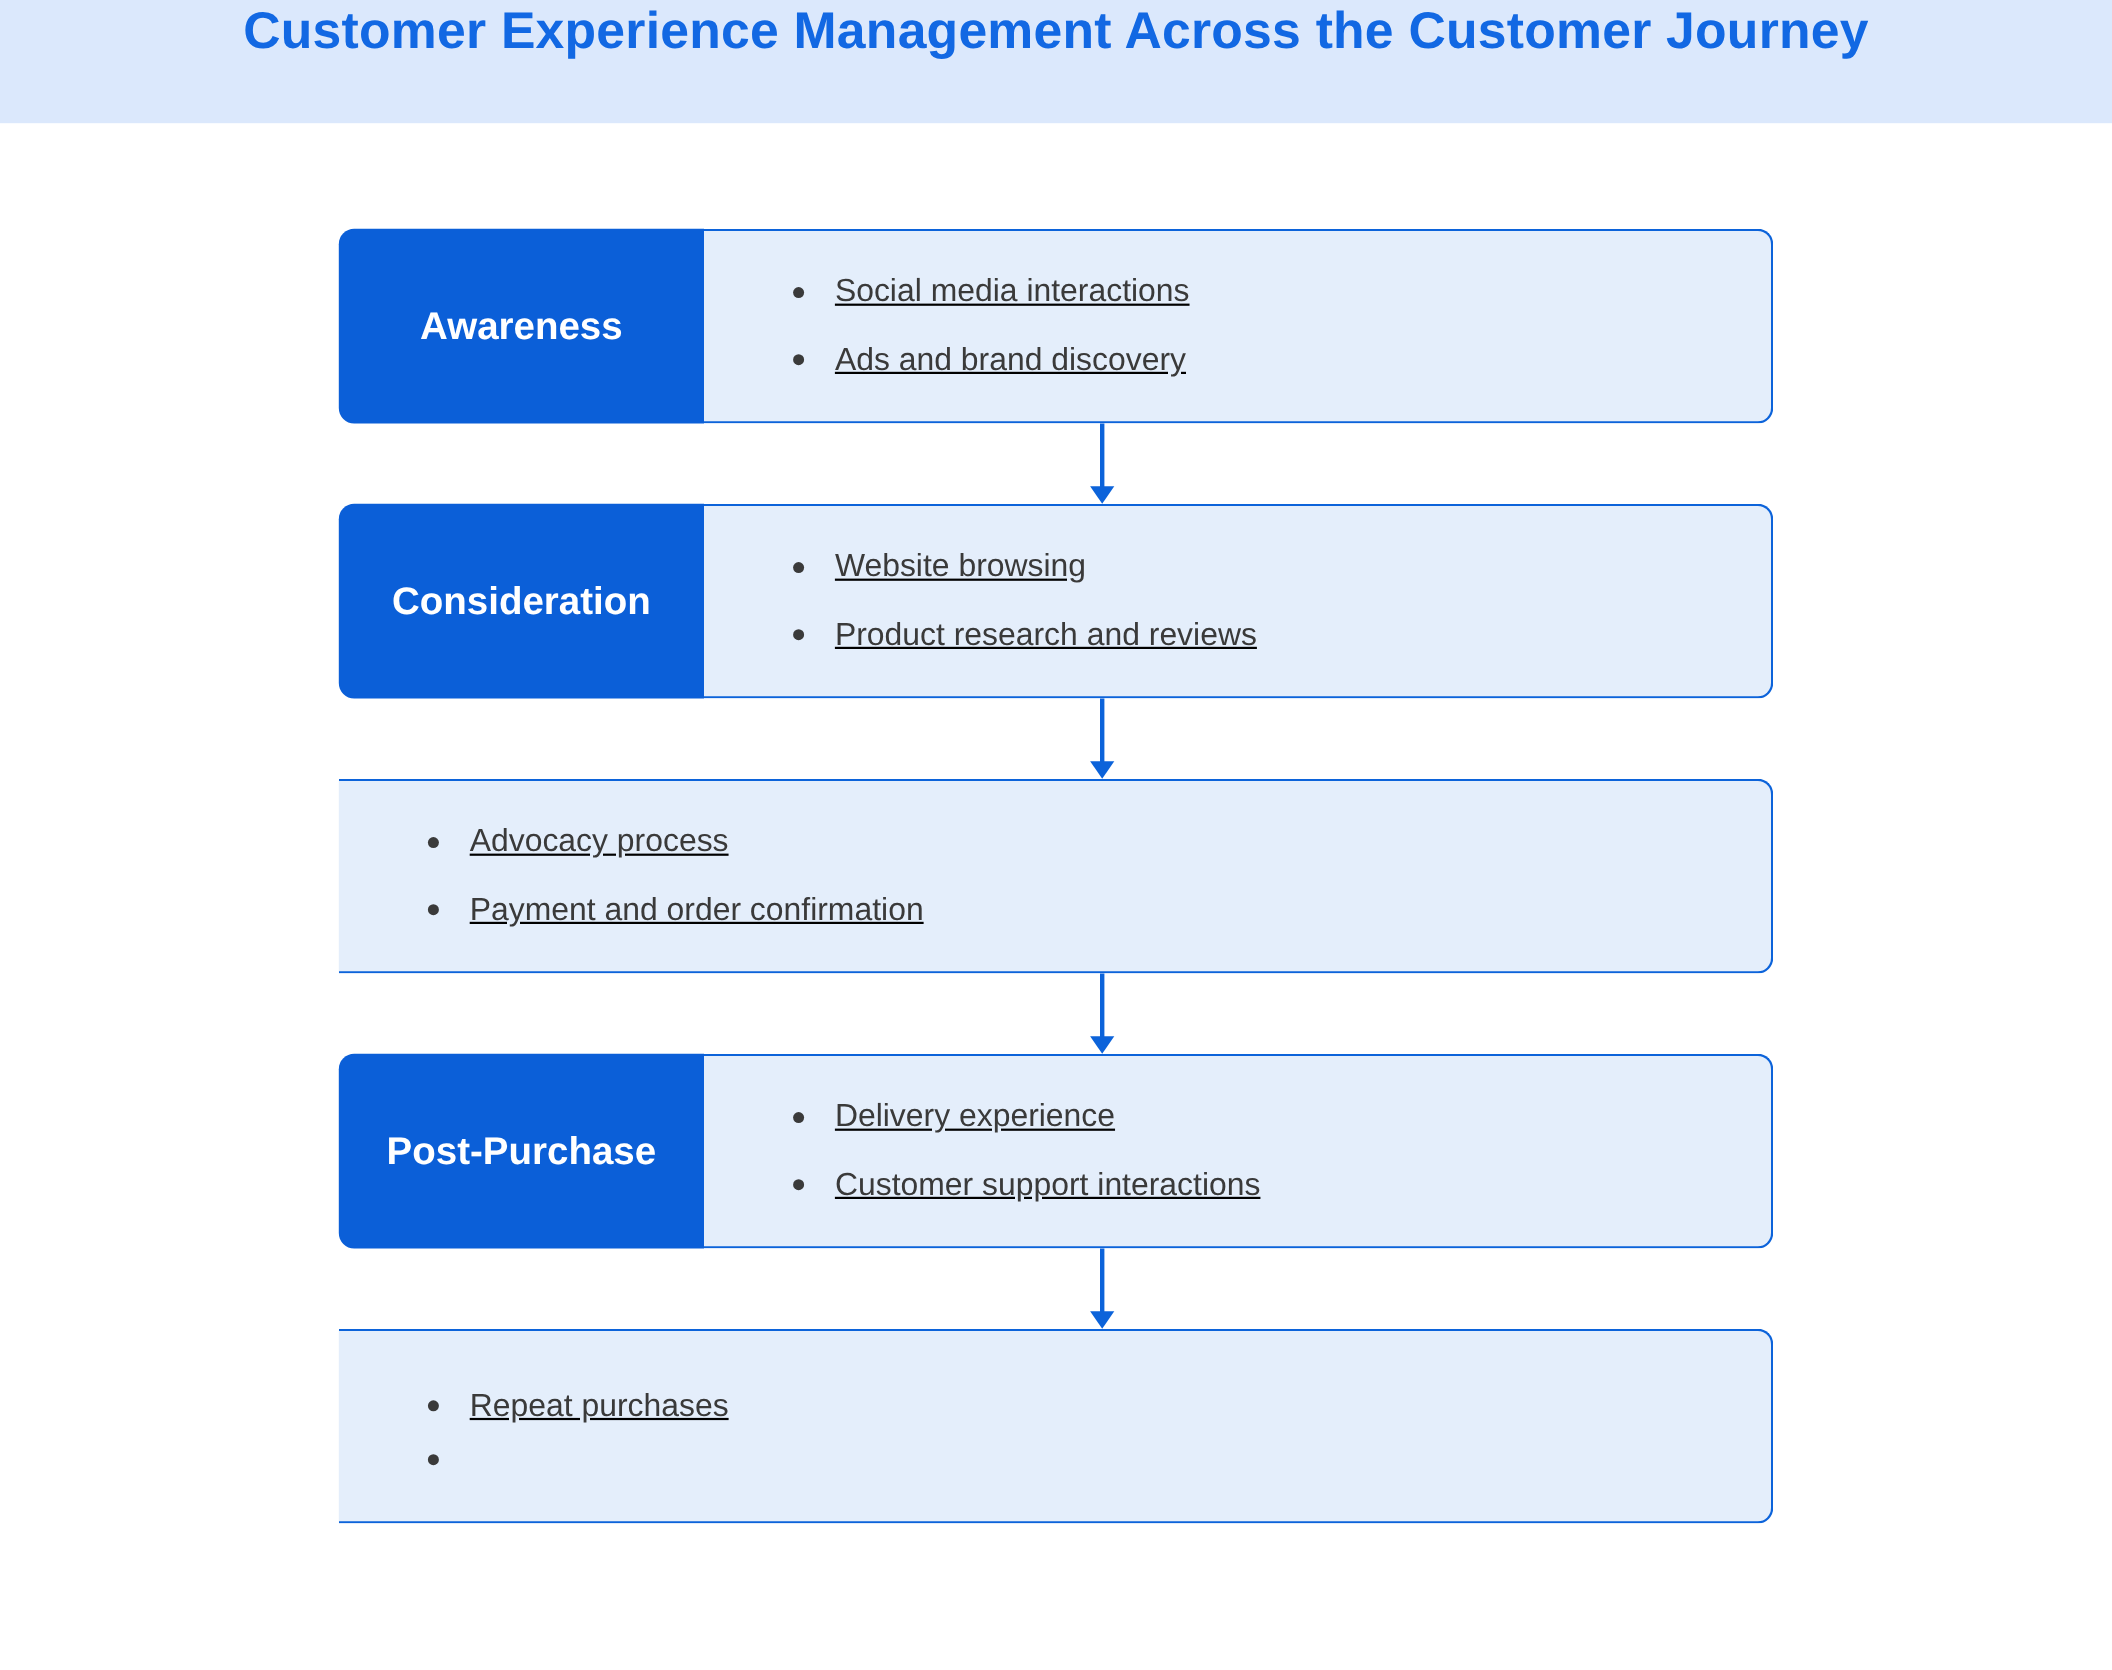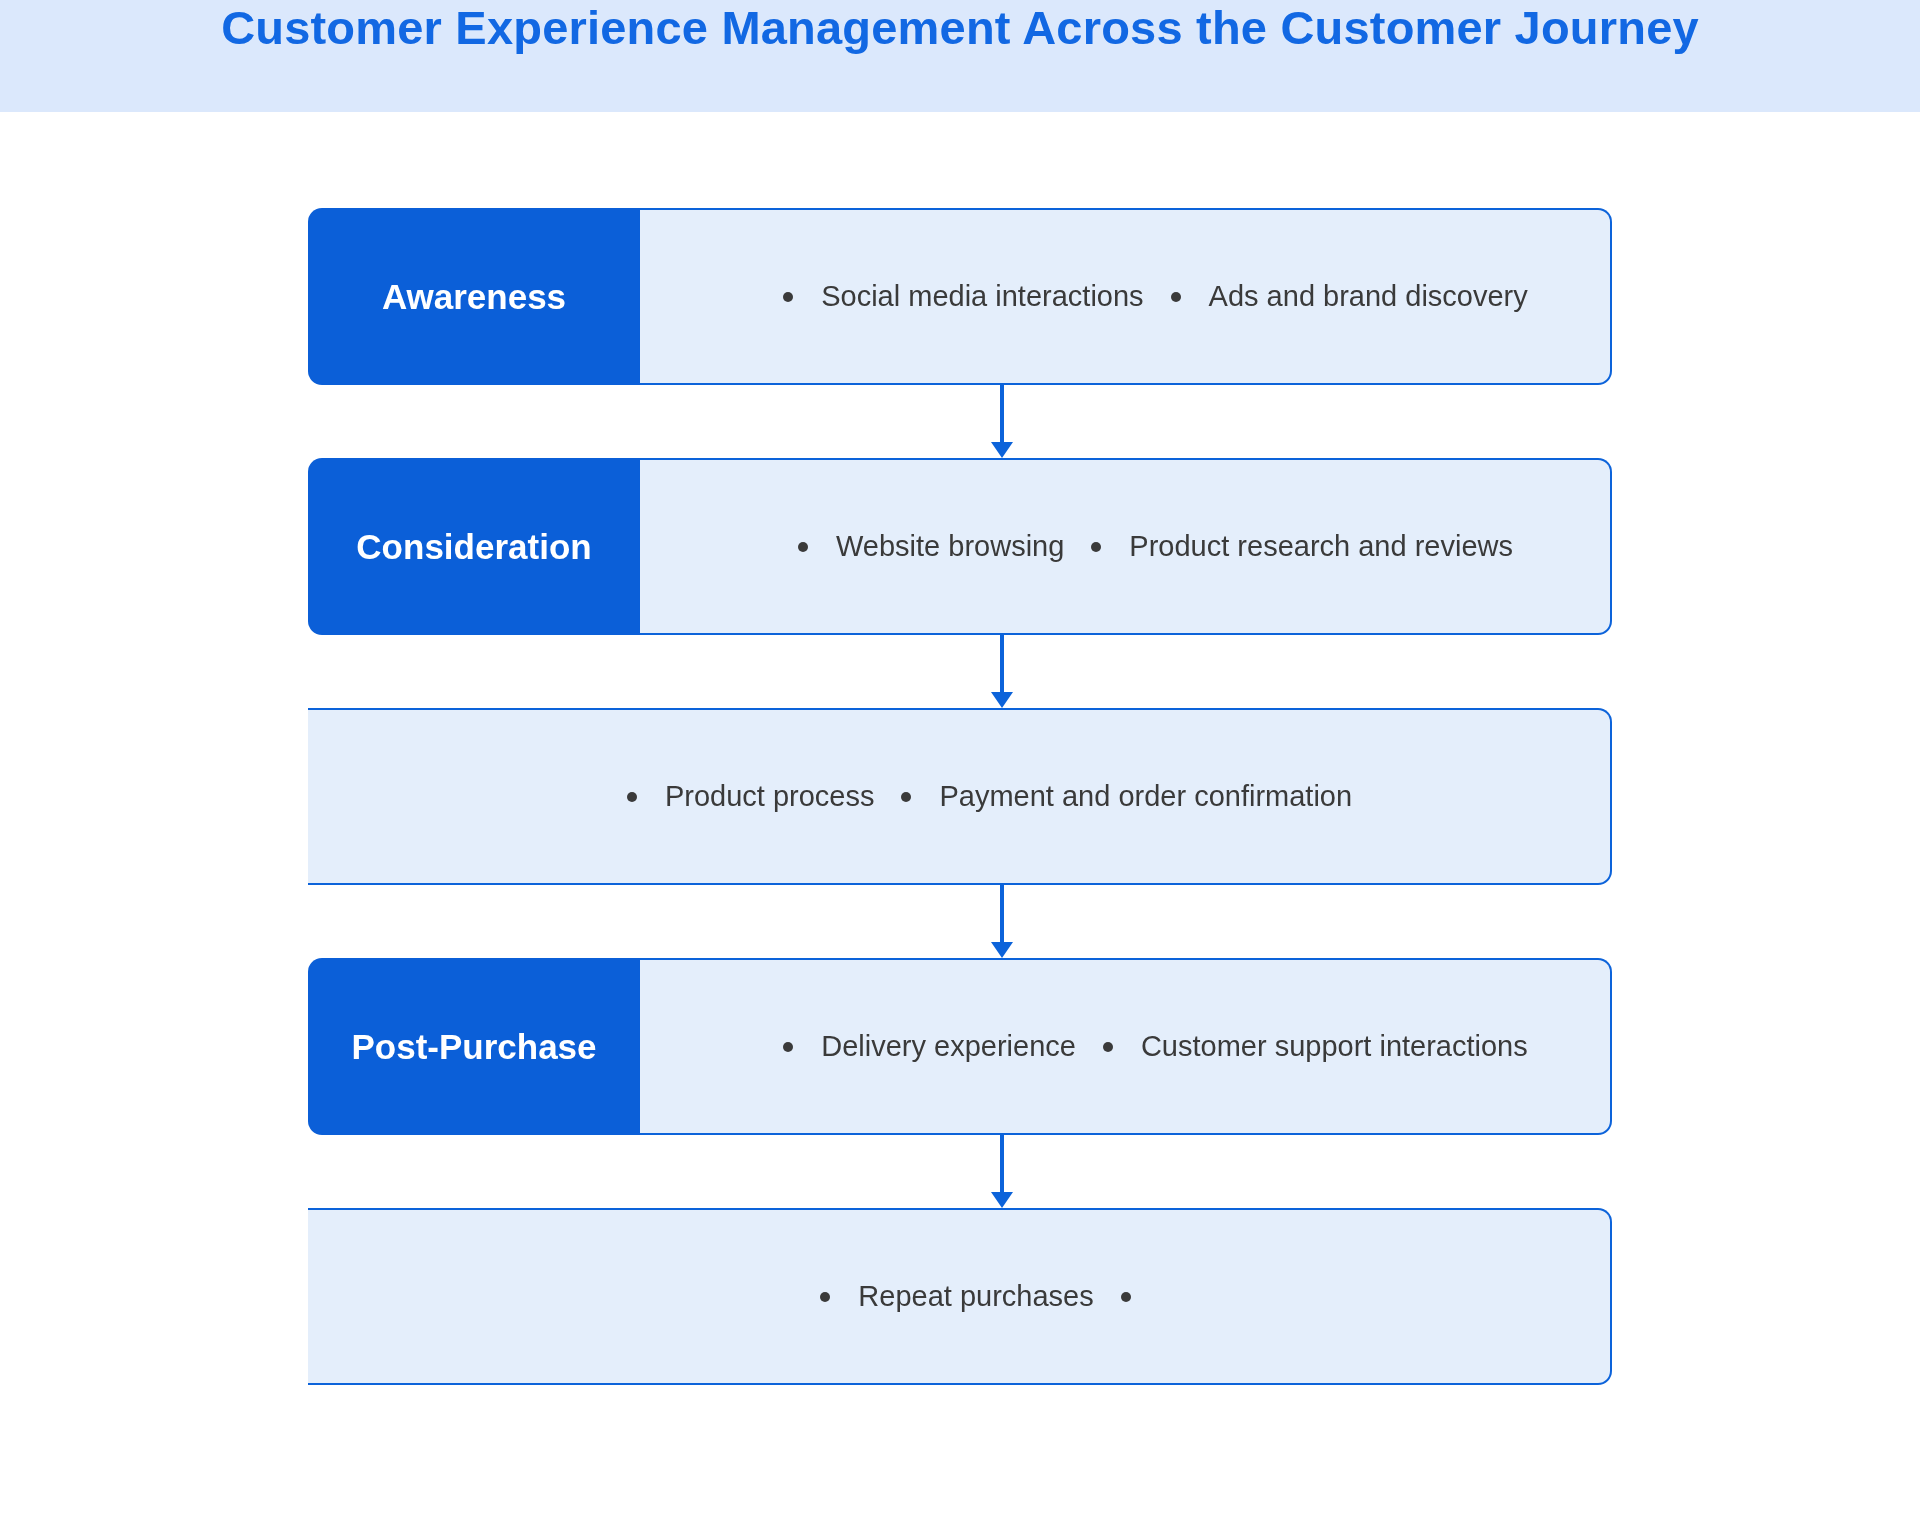--- a/index.html
+++ b/index.html
@@ -46,24 +46,25 @@
     display:flex; align-items:center; justify-content:center;
     text-align:center;
     padding:16px 28px;
   }
   .stage-content{
     flex:1 1 auto;
     background:var(--light-fill);
     border:2px solid var(--border-blue);
     border-left:none;
     border-radius:0 14px 14px 0;
-    display:flex; flex-direction:row; justify-content:center;
+    display:flex; flex-direction:column; justify-content:center;
     gap:27px;
     padding-left:81px;
     padding-right:20px;
+    text-decoration:underline;
   }
   .bullet-item{
     display:flex; align-items:center;
     font-size:29px; color:var(--bullet-color);
     line-height:1.2;
   }
   .dot{
     flex:none;
     width:10px; height:10px; border-radius:50%;
     background:var(--bullet-color);
@@ -138,21 +139,21 @@
   <div class="connector">
     <span class="cline"></span>
     <span class="chead"></span>
   </div>
 
   <section>
     <div class="stage-box">
       <div class="stage-content">
         <div class="bullet-item">
           <span class="dot"></span>
-          <span>Product process</span>
+          <span>Advocacy process</span>
         </div>
         <div class="bullet-item">
           <span class="dot"></span>
           <span>Payment and order confirmation</span>
         </div>
       </div>
     </div>
   </section>
 
   <div class="connector">

